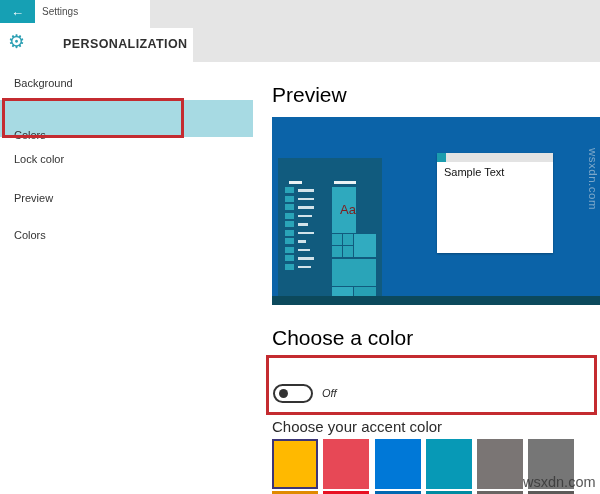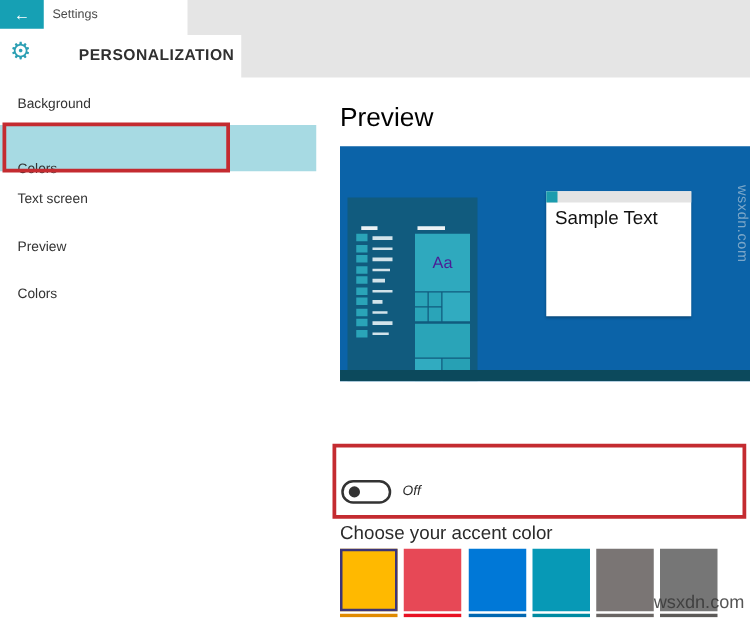--- a/index.html
+++ b/index.html
@@ -32,25 +32,25 @@
   .preview-h{ left:272px; top:83px; }
   .choose-h{ left:272px; top:326px; }
 
   
   .preview-box{ position:absolute; left:272px; top:117px; width:328px; height:188px; background:#0b63a8; overflow:hidden; }
   .pv-panel{ position:absolute; left:6px; top:41px; width:104px; height:147px; background:#115b7e; }
   .pv-dash{ position:absolute; height:3px; background:#fff; opacity:.92; }
   .pv-row-sq{ position:absolute; left:13px; width:9px; height:6px; background:#2aa4b8; }
   .pv-row-dash{ position:absolute; left:26px; height:2.5px; background:#e8f2f6; opacity:.9; }
   .pv-tile{ position:absolute; }
-  .aa-tile{ left:60px; top:70px; width:44px; height:46px; background:#2fa9be; color:#4c1d95; font-size:13px; text-align:center; line-height:46px; }
+  .aa-tile{ left:60px; top:70px; width:24px; height:46px; background:#2fa9be; color:#7f1d1d; font-size:13px; text-align:right; line-height:46px; }
   .pv-win{ position:absolute; left:165px; top:36px; width:116px; height:100px; background:#fff; box-shadow:0 1px 2px rgba(0,0,0,.28); }
   .pv-win-bar{ position:absolute; left:0; top:0; width:116px; height:9px; background:#e3e3e3; }
   .pv-win-sq{ position:absolute; left:0; top:0; width:9px; height:9px; background:#1b9cae; }
-  .pv-win-title{ position:absolute; left:7px; top:13px; font-size:15px; color:#111; }
+  .pv-win-title{ position:absolute; left:7px; top:13px; font-size:11px; color:#111; }
   .pv-taskbar{ position:absolute; left:0; top:179px; width:328px; height:9px; background:#0c495c; }
   .wm-vert{ position:absolute; right:1px; top:31px; writing-mode:vertical-rl; font-size:11.5px; color:rgba(215,222,228,.55); letter-spacing:.5px; }
 
   
   .auto-label{ position:absolute; left:274px; top:363px; font-size:11px; color:#2b2b2b; white-space:nowrap; }
   .toggle{ position:absolute; left:273px; top:384px; width:40px; height:19px; border:2px solid #333; border-radius:10px; background:#fff; cursor:pointer; }
   .knob{ position:absolute; left:4px; top:3px; width:9px; height:9px; border-radius:50%; background:#333; }
   .off-label{ position:absolute; left:322px; top:387px; font-size:11px; color:#2b2b2b;font-style:italic; }
   .accent-label{ position:absolute; left:272px; top:418px; font-size:15px; color:#2b2b2b; }
 
@@ -74,21 +74,21 @@
   </button>
   <span class="app-title">Settings</span>
 
   <span class="gear">⚙</span>
   <h1 class="page-title">PERSONALIZATION</h1>
 
   <nav>
     <div class="side-band"></div>
     <div class="side-item" style="top:76px">Background</div>
     <div class="side-item" style="top:128px">Colors</div>
-    <div class="side-item" style="top:152px">Text screen</div>
+    <div class="side-item" style="top:152px">Lock color</div>
     <div class="side-item" style="top:191px">Preview</div>
     <div class="side-item" style="top:228px">Colors</div>
     <div class="annotation box1"></div>
   </nav>
 
   <h2 class="h-light preview-h">Preview</h2>
 
   <div class="preview-box">
     <div class="pv-panel"></div>
     <div class="pv-dash" style="left:17px; top:64px; width:13px;"></div>
@@ -128,20 +128,21 @@
     <div class="pv-win">
       <div class="pv-win-bar"></div>
       <div class="pv-win-sq"></div>
       <div class="pv-win-title">Sample Text</div>
     </div>
 
     <div class="pv-taskbar"></div>
     <div class="wm-vert">wsxdn.com</div>
   </div>
 
+  <h2 class="h-light choose-h">Choose a color</h2>
 
   <div class="toggle">
     <div class="knob"></div>
   </div>
   <div class="off-label">Off</div>
   <div class="annotation box2"></div>
 
   <div class="accent-label">Choose your accent color</div>
 
   <div class="swatch s0 selected" style="background: rgb(255, 185, 0);"></div>

